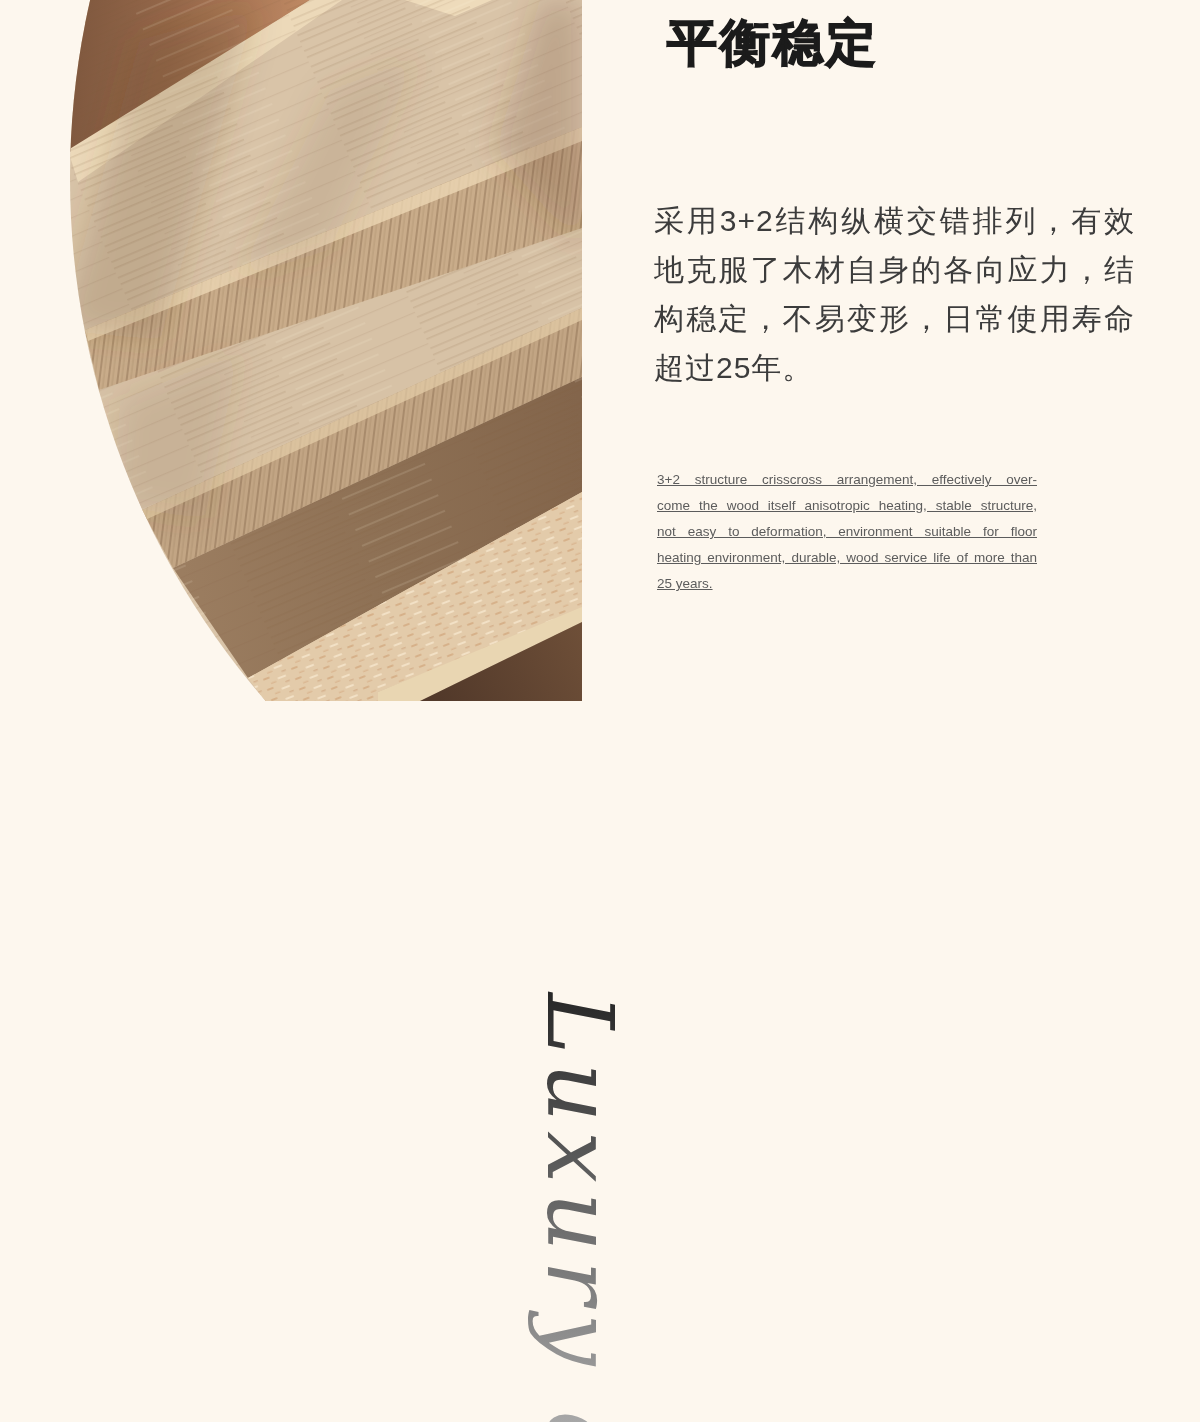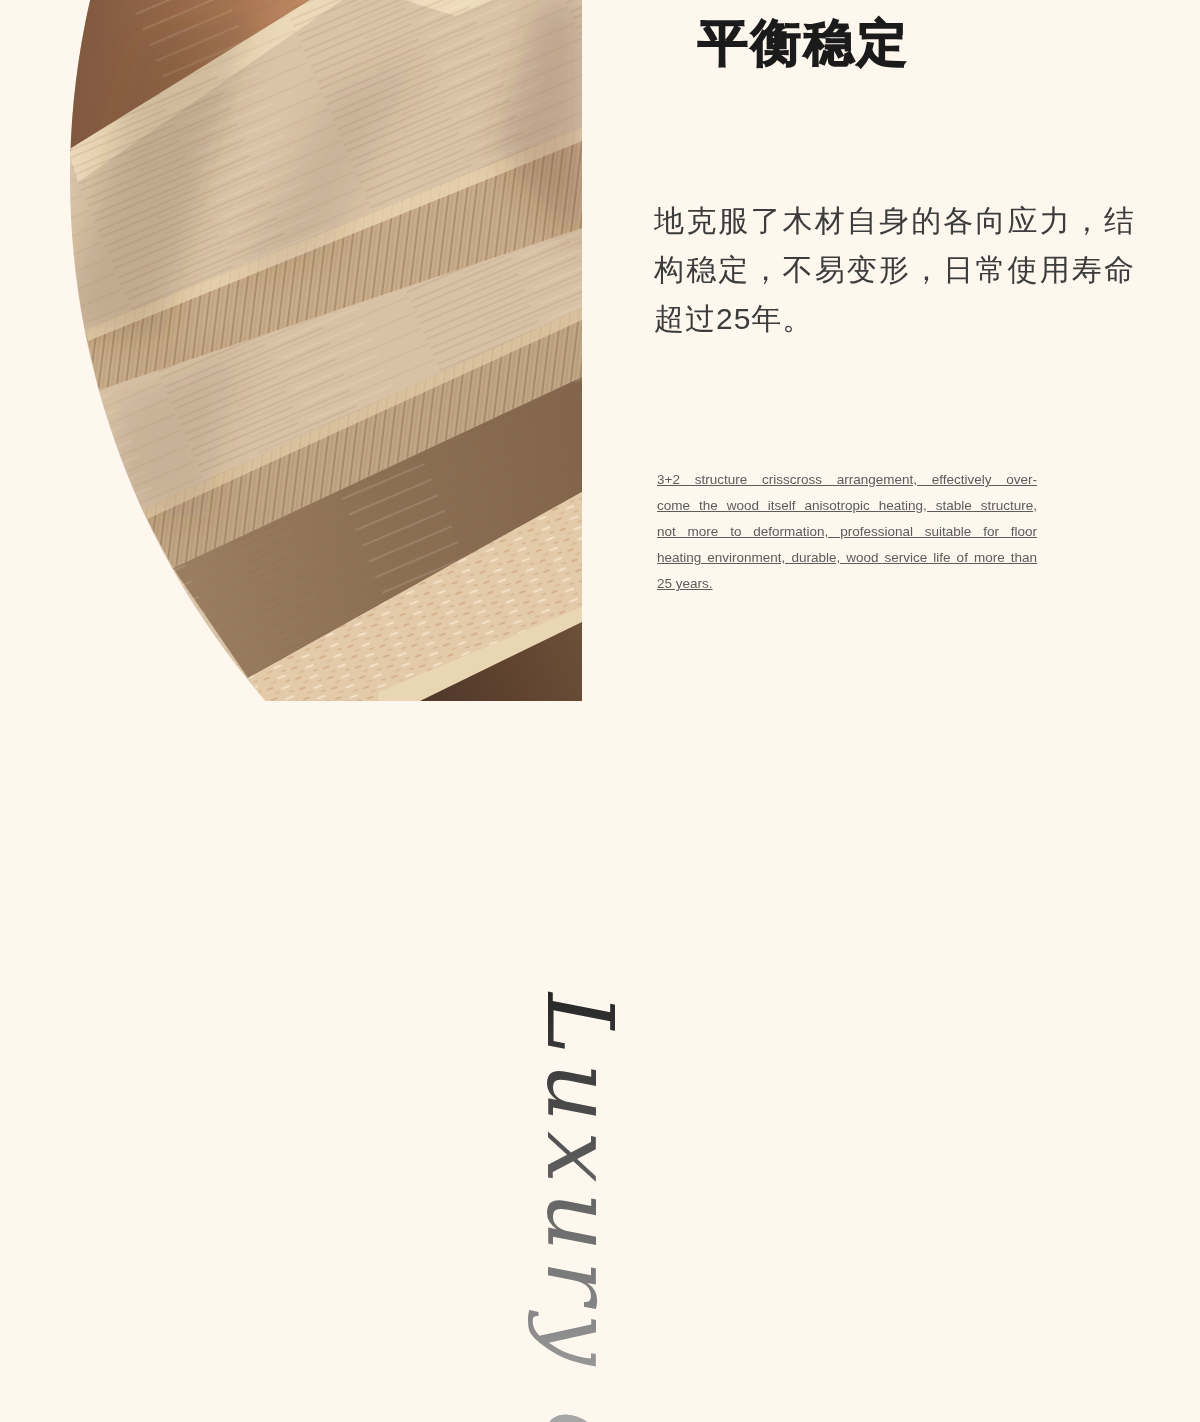--- a/index.html
+++ b/index.html
@@ -12,21 +12,20 @@
     font-family:"Liberation Sans", sans-serif;
   }
   .wood{position:absolute;left:0;top:0;display:block;}
   .section-title{
     position:absolute;left:667px;top:-16px;
     font-size:50px;line-height:1;font-weight:900;
     letter-spacing:3px;color:#1b1b1b;
     -webkit-text-stroke:1.5px #1b1b1b;
     white-space:nowrap;
     font-family:"Liberation Sans", sans-serif;
-    margin-left:31px;
   }
   .cn-para{
     position:absolute;left:654px;top:196px;width:481px;
     font-size:30px;line-height:49px;color:#3c3c3c;
     letter-spacing:1px;
   }
   .en-para{
     position:absolute;left:657px;top:467px;width:380px;
     font-size:13.5px;line-height:26px;color:#5c5c5c;text-decoration:underline;
   }
@@ -119,29 +118,30 @@
       <polygon points="120,400 240,350 205,520 112,505" fill="rgba(96,64,40,0.13)" filter="url(#soft)"></polygon>
 
       <polygon points="378,692 582,607 582,622 420,701 378,701" fill="#e9d6b2"></polygon>
       <polygon points="582,622 582,701 420,701" fill="url(#gWedge)"></polygon>
     </g>
   </svg>
 
   <h1 class="section-title">平衡稳定</h1>
 
   <div class="cn-para">
+      <div class="jline">采用3+2结构纵横交错排列，有效</div>
       <div class="jline">地克服了木材自身的各向应力，结</div>
       <div class="jline">构稳定，不易变形，日常使用寿命</div>
       <div class="jline last">超过25年。</div>
     </div>
 
   <div class="en-para">
       <div class="jline">3+2 structure crisscross arrangement, effectively over-</div>
       <div class="jline">come the wood itself anisotropic heating, stable structure,</div>
-      <div class="jline">not more to deformation, professional suitable for floor</div>
+      <div class="jline">not easy to deformation, environment suitable for floor</div>
       <div class="jline">heating environment, durable, wood service life of more than</div>
       <div class="jline last">25 years.</div>
     </div>
 
   <svg class="lux-svg" width="140" height="520" viewBox="0 0 140 520" aria-hidden="true">
     <defs>
       <linearGradient id="luxGrad" x1="20" y1="0" x2="450" y2="0" gradientUnits="userSpaceOnUse">
         <stop offset="0" stop-color="#282828"></stop>
         <stop offset="1" stop-color="#a8a8a8"></stop>
       </linearGradient>

